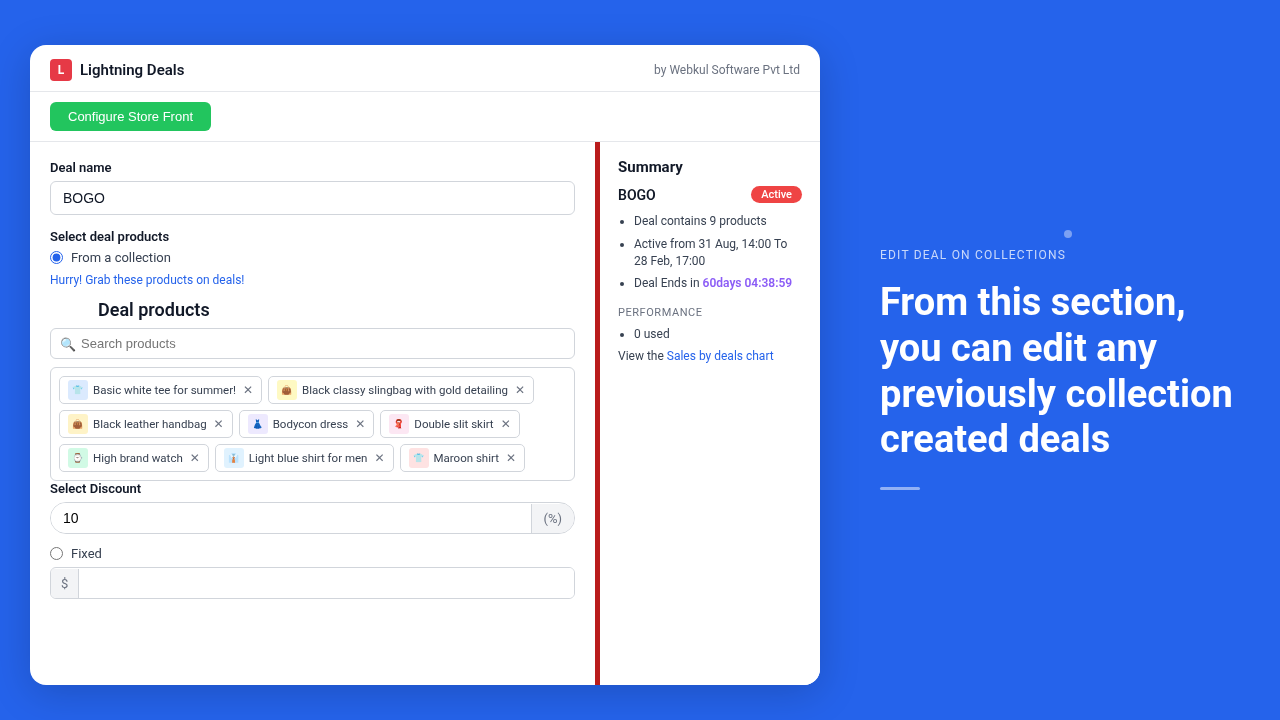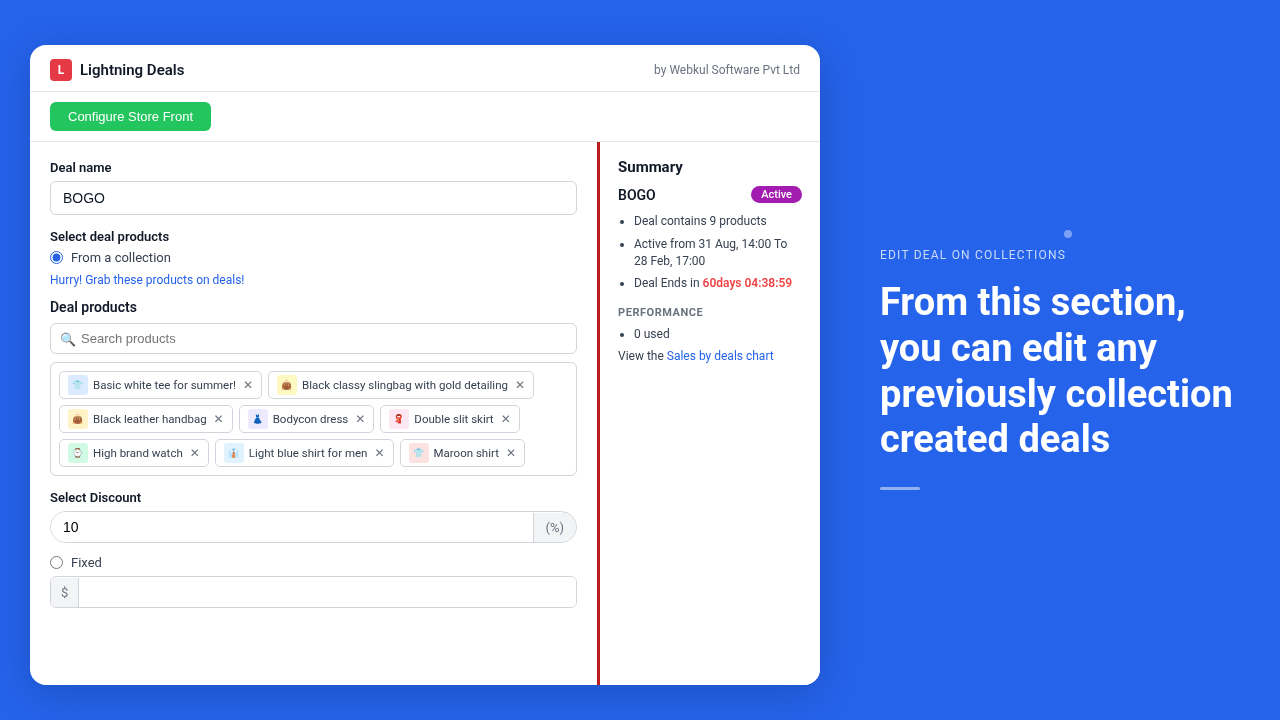--- a/index.html
+++ b/index.html
@@ -102,21 +102,21 @@
     .content-area {
       display: flex;
       flex: 1;
       overflow: hidden;
     }
 
     .left-panel {
       flex: 1;
       padding: 18px 20px;
       overflow-y: auto;
-      border-right: 3px solid #b91c1c;
+      border-right: 5px solid #b91c1c;
     }
 
     .right-panel {
       width: 220px;
       padding: 16px 18px;
       background: white;
     }
 
     .field-label {
       font-size: 13px;
@@ -156,24 +156,25 @@
     }
 
     .promo-link {
       color: #2563eb;
       font-size: 12px;
       margin-bottom: 12px;
       display: block;
     }
 
     .section-label {
-      font-size: 14px;
+      font-size: 18px;
       font-weight: 600;
       color: #111827;
       margin-bottom: 8px;
+      margin-left: 48px;
     }
 
     .search-box {
       position: relative;
       margin-bottom: 8px;
     }
 
     .search-icon {
       position: absolute;
       left: 10px;
@@ -230,21 +231,20 @@
 
     .tag-close {
       cursor: pointer;
       color: #6b7280;
       font-size: 12px;
       line-height: 1;
       margin-left: 2px;
     }
 
     .discount-section {
-      margin-top: 14px;
     }
 
     .percentage-input-wrap {
       display: flex;
       align-items: center;
       border: 1px solid #d1d5db;
       border-radius: 16px;
       overflow: hidden;
       margin-top: 6px;
       margin-bottom: 12px;
@@ -306,21 +306,21 @@
       margin-bottom: 10px;
     }
 
     .deal-name {
       font-size: 14px;
       font-weight: 600;
       color: #111827;
     }
 
     .active-badge {
-      background: #a21caf;
+      background: #ef4444;
       color: white;
       font-size: 11px;
       padding: 2px 10px;
       border-radius: 12px;
       font-weight: 500;
     }
 
     .summary-list {
       list-style: disc;
       padding-left: 16px;
@@ -328,27 +328,27 @@
       color: #374151;
       margin-bottom: 14px;
     }
 
     .summary-list li {
       margin-bottom: 6px;
       line-height: 1.4;
     }
 
     .deal-ends-red {
-      color: #ef4444;
+      color: #8b5cf6;
       font-weight: 600;
     }
 
     .performance-label {
       font-size: 11px;
-      font-weight: 700;
+      font-weight: 400;
       letter-spacing: 0.05em;
       color: #6b7280;
       text-transform: uppercase;
       margin-bottom: 8px;
     }
 
     .perf-list {
       list-style: disc;
       padding-left: 16px;
       font-size: 12px;

